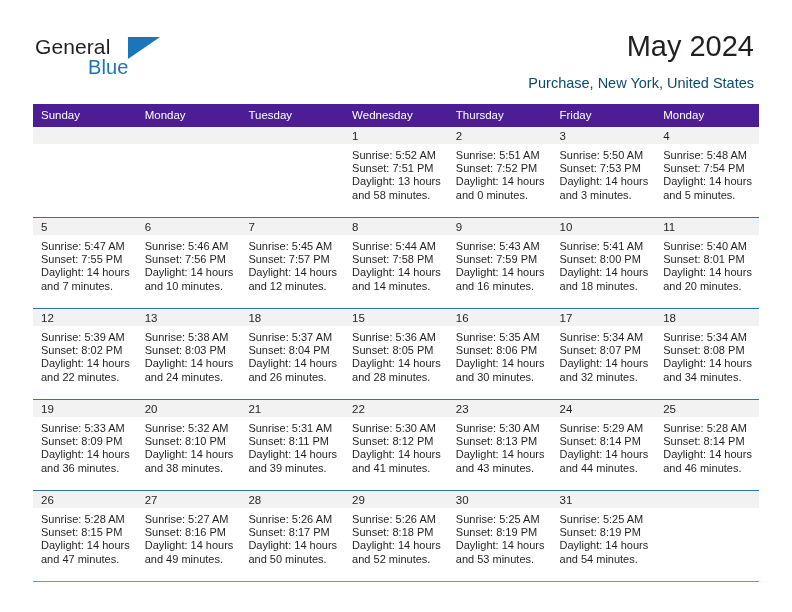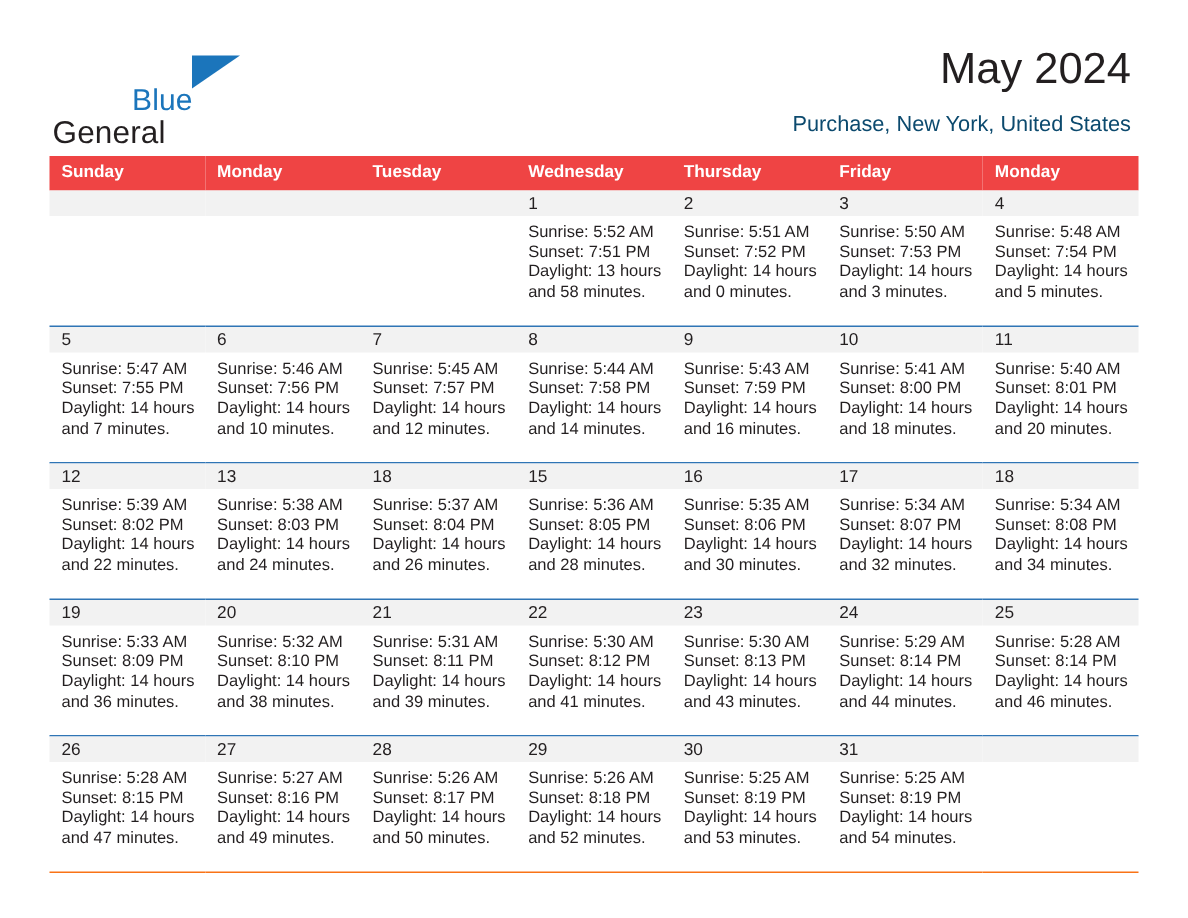--- a/index.html
+++ b/index.html
@@ -39,21 +39,20 @@
   }
   .brand-line1 {
     position: absolute;
     left: 0;
     top: 0;
     font-size: 21px;
     color: #231f20;
     letter-spacing: 0.1px;
     line-height: 23px;
     white-space: nowrap;
-    margin-top: 42px;
   }
   .brand-line2 {
     position: absolute;
     left: 53px;
     top: 21px;
     font-size: 20px;
     color: #1b75bb;
     letter-spacing: 0.1px;
     line-height: 23px;
     white-space: nowrap;
@@ -91,24 +90,24 @@
   
   .calendar {
     position: absolute;
     left: 33px;
     top: 104px;
     width: 726px;
     border-collapse: collapse;
     table-layout: fixed;
   }
   .calendar th {
-    background: #ef4444;
+    background: #4c1d95;
     color: #ffffff;
     font-size: 11.5px;
-    font-weight: bold;
+    font-weight: normal;
     text-align: left;
     padding: 5px 0 6px 8px;
     height: 12px;
     border: none;
   }
   .calendar td {
     vertical-align: top;
     padding: 0;
     height: 90px;
     border: none;

